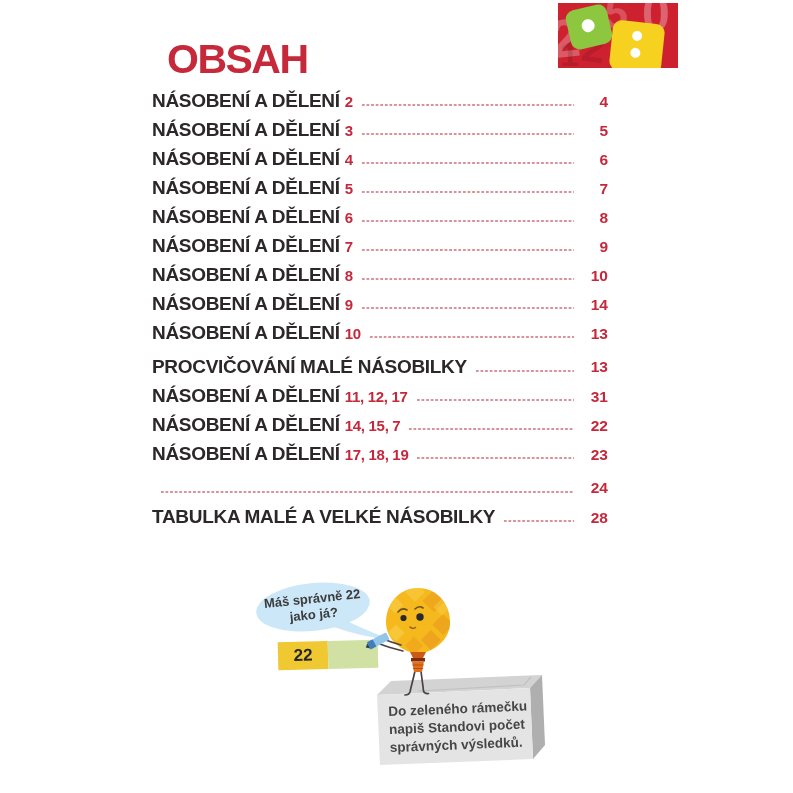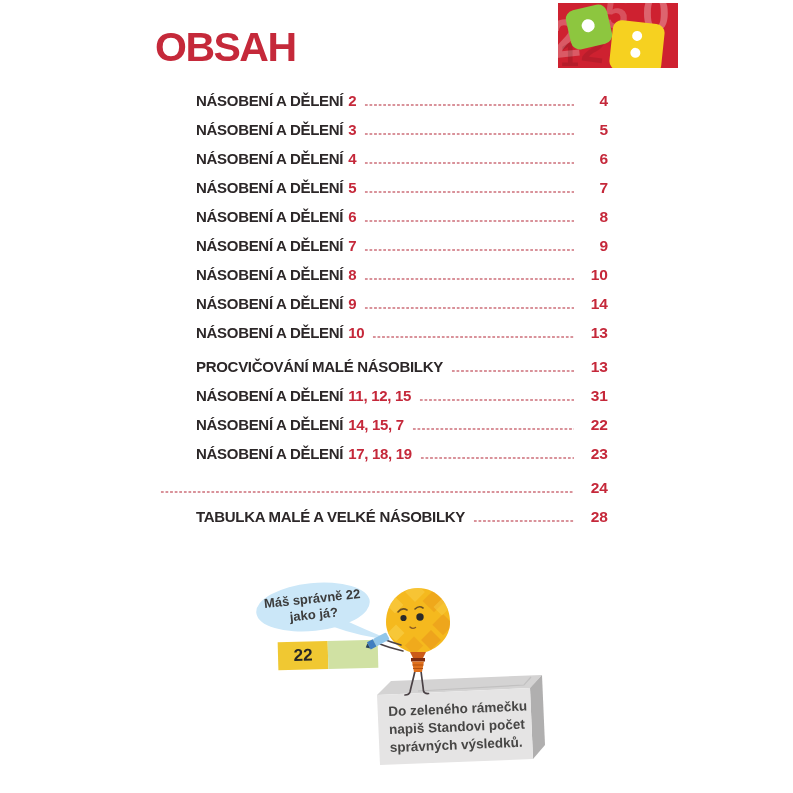--- a/index.html
+++ b/index.html
@@ -1,20 +1,20 @@
 <!DOCTYPE html>
 <html><head>
 <meta charset="utf-8">
 <style>
   html,body{margin:0;padding:0;background:#fff;}
   .page{position:relative;width:793px;height:793px;background:#ffffff;overflow:hidden;
         font-family:"Liberation Sans","DejaVu Sans",sans-serif;}
 
   
-  .page-title{position:absolute;left:151px;top:20px;margin:4px;
+  .page-title{position:absolute;left:151px;top:20px;margin:16px;
     font-size:41px;font-weight:700;letter-spacing:-1.5px;color:#c5293a;}
 
   
   .logo{position:absolute;left:558px;top:3px;width:120px;height:65px;
     background:#ce2130;overflow:hidden;}
   .logo-digits span{position:absolute;font-weight:700;line-height:1;}
   .ld-0{left:-8px;top:8px;font-size:54px;color:rgba(255,255,255,0.26);transform:rotate(-6deg);}
   .ld-1{left:46px;top:-12px;font-size:44px;color:rgba(255,255,255,0.22);transform:rotate(5deg);}
   .ld-2{left:84px;top:-14px;font-size:50px;color:rgba(255,255,255,0.30);}
   .ld-3{left:24px;top:24px;font-size:42px;color:rgba(0,0,0,0.10);transform:rotate(8deg);}
@@ -27,22 +27,22 @@
     border-radius:9px;transform:rotate(6deg);}
   .pip{position:absolute;background:#ffffff;border-radius:50%;}
   .die-green .pip{width:13px;height:13px;left:14px;top:12px;}
   .die-yellow .pip{width:10px;height:10px;left:20px;}
   .die-yellow .pip:nth-child(1){top:9px;}
   .die-yellow .pip:nth-child(2){top:26px;}
 
   
   .toc{position:absolute;left:152px;top:86px;width:456px;}
   .toc-row{display:flex;align-items:baseline;height:29px;line-height:29px;cursor:pointer;}
-  .toc-row.gap{margin-top:5px;}
-  .toc-label{font-size:15px;font-weight:700;letter-spacing:-0.3px;color:#2c2728;white-space:nowrap;margin-left:44px;}
+  .toc-row.gap{margin-top:5px;align-items:center;}
+  .toc-label{font-size:19px;font-weight:700;letter-spacing:-0.3px;color:#2c2728;white-space:nowrap;}
   .toc-nums{font-size:15px;font-weight:700;letter-spacing:-0.3px;color:#c5283a;
     margin-left:5px;white-space:nowrap;}
   .toc-leader{flex:1;align-self:flex-end;height:5px;margin:0 8px 8px 8px;
     background-image:radial-gradient(circle,#d9929a 1.05px,rgba(217,146,154,0) 1.45px);
     background-size:4.6px 4px;background-repeat:repeat-x;background-position:0 100%;}
   .toc-page{min-width:26px;text-align:right;font-size:15.5px;font-weight:700;color:#c5283a;}
 
   
   .scene{position:absolute;left:240px;top:575px;width:320px;height:218px;z-index:1;}
   .answer-boxes{position:absolute;left:278px;top:641px;display:flex;
@@ -142,21 +142,21 @@
       <span class="toc-page">13</span>
     </div>
       <div class="toc-row gap">
       <span class="toc-label">PROCVIČOVÁNÍ MALÉ NÁSOBILKY</span>
 
       <span class="toc-leader"></span>
       <span class="toc-page">13</span>
     </div>
       <div class="toc-row">
       <span class="toc-label">NÁSOBENÍ A DĚLENÍ</span>
-      <span class="toc-nums">11, 12, 15</span>
+      <span class="toc-nums">11, 12, 17</span>
       <span class="toc-leader"></span>
       <span class="toc-page">31</span>
     </div>
       <div class="toc-row">
       <span class="toc-label">NÁSOBENÍ A DĚLENÍ</span>
       <span class="toc-nums">14, 15, 7</span>
       <span class="toc-leader"></span>
       <span class="toc-page">22</span>
     </div>
       <div class="toc-row">

